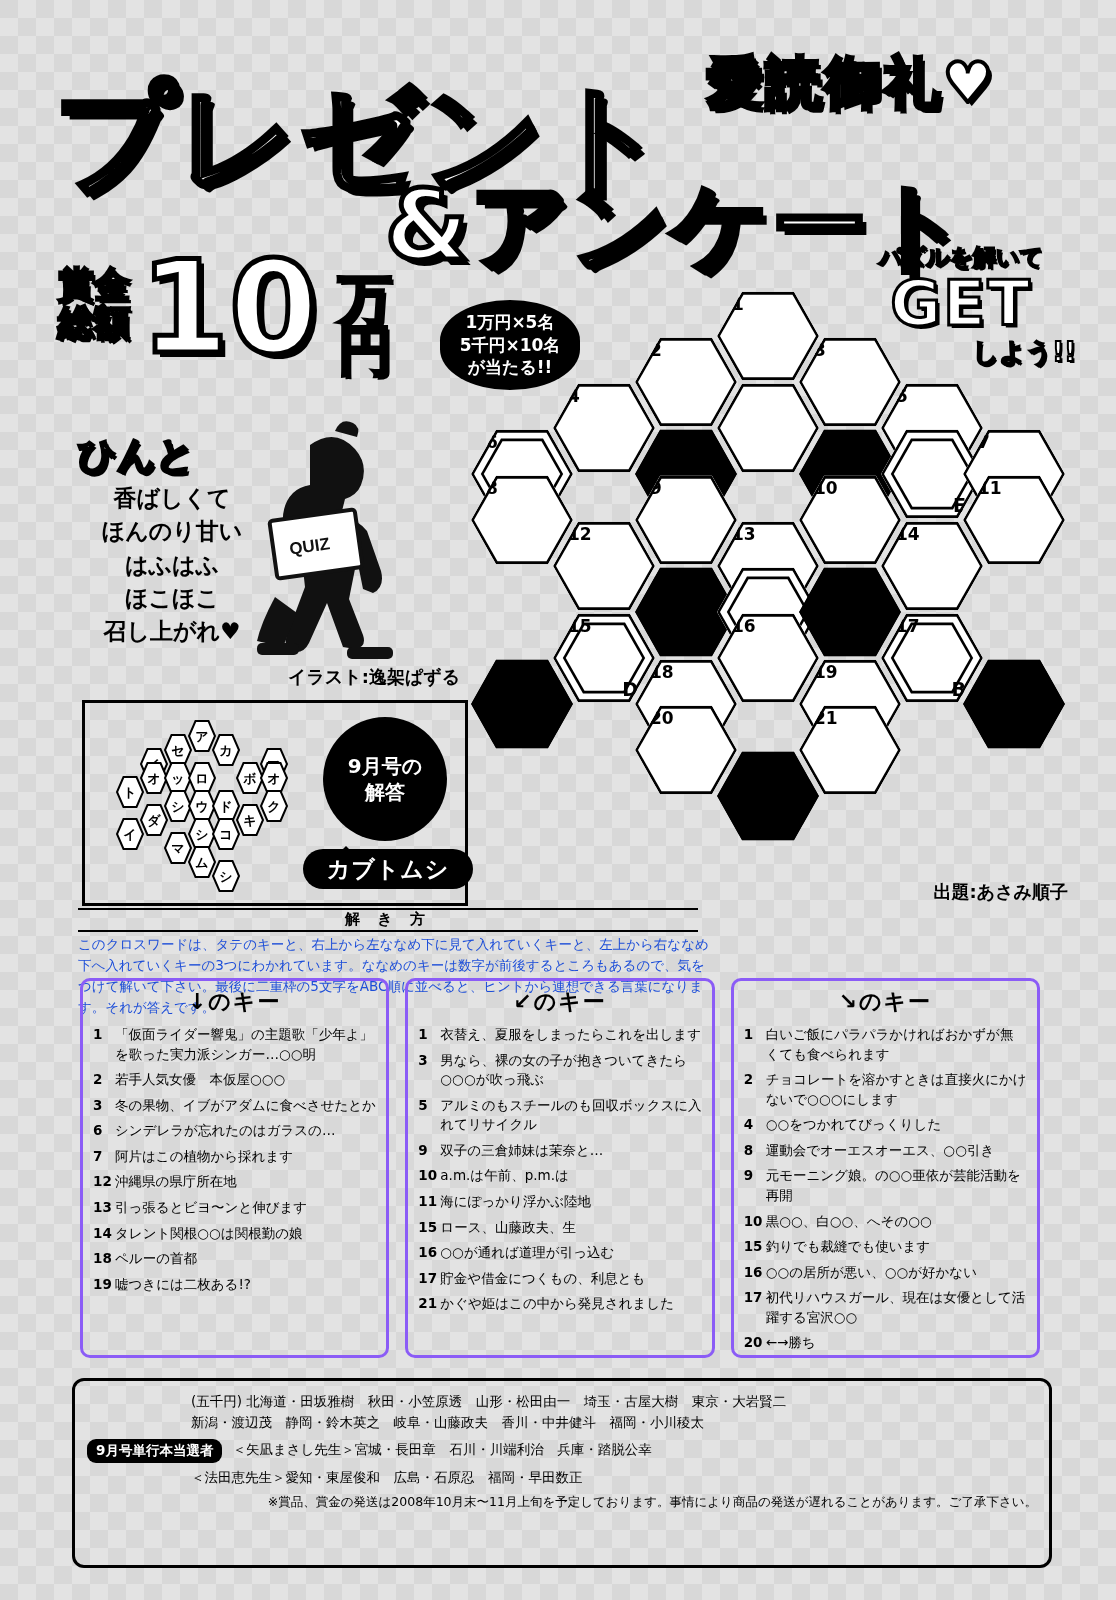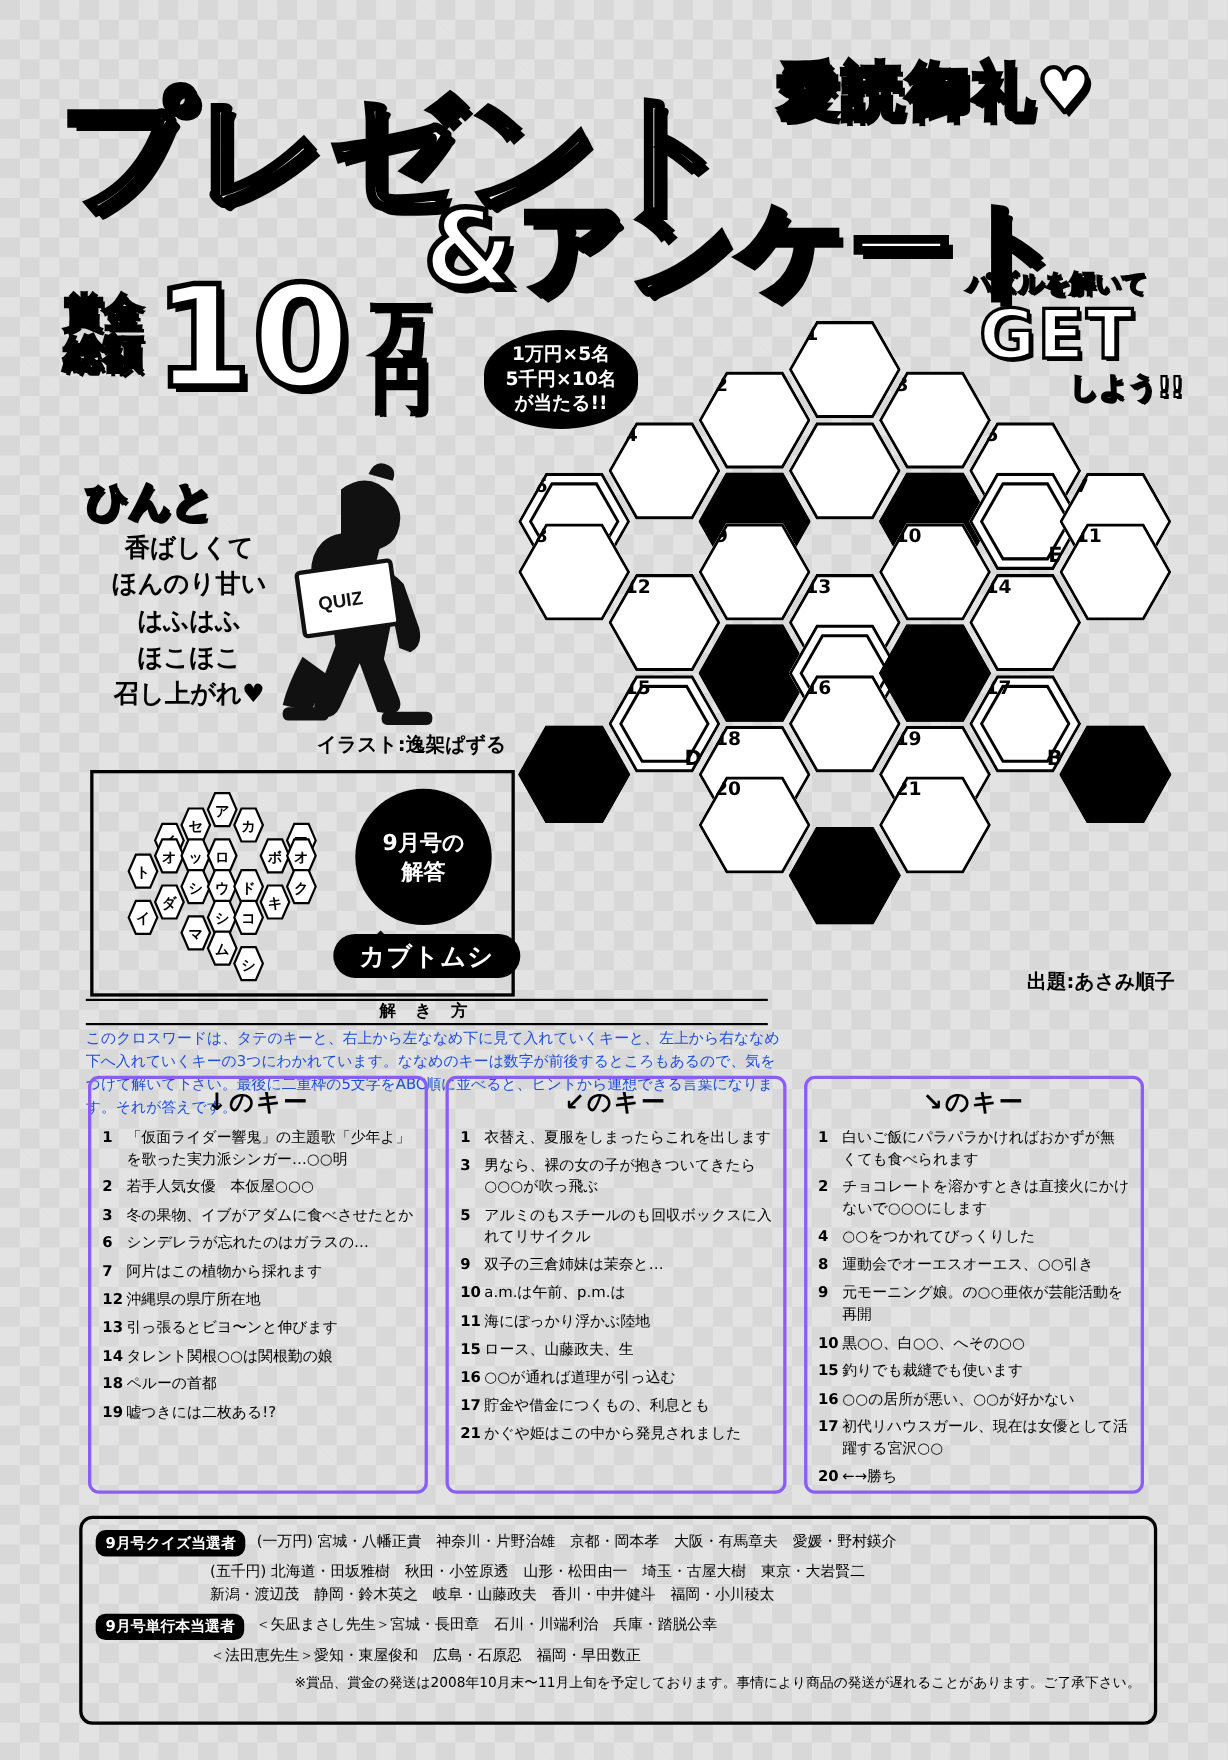--- a/index.html
+++ b/index.html
@@ -608,27 +608,20 @@
           </div>
           <div class="clue">
             <span class="n">20</span>
             <span class="t">←→勝ち</span>
           </div>
         </div>
     </div>
   </div>
 
   <div class="winners">
-    <div class="wrow">
-      <span class="tag">9月号クイズ当選者</span>
-      <span class="wtext">
-        <span>(一万円)</span>
-        <span>宮城・八幡正貴　神奈川・片野治雄　京都・岡本孝　大阪・有馬章夫　愛媛・野村鍈介</span>
-      </span>
-    </div>
     <div class="wsub">
       <span>(五千円)</span>
       <span>北海道・田坂雅樹　秋田・小笠原透　山形・松田由一　埼玉・古屋大樹　東京・大岩賢二</span>
     </div>
     <div class="wsub">新潟・渡辺茂　静岡・鈴木英之　岐阜・山藤政夫　香川・中井健斗　福岡・小川稜太</div>
     <div class="wrow" style="margin-top:6px">
       <span class="tag">9月号単行本当選者</span>
       <span class="wtext">＜矢凪まさし先生＞宮城・長田章　石川・川端利治　兵庫・踏脱公幸</span>
     </div>
     <div class="wsub">＜法田恵先生＞愛知・東屋俊和　広島・石原忍　福岡・早田数正</div>

